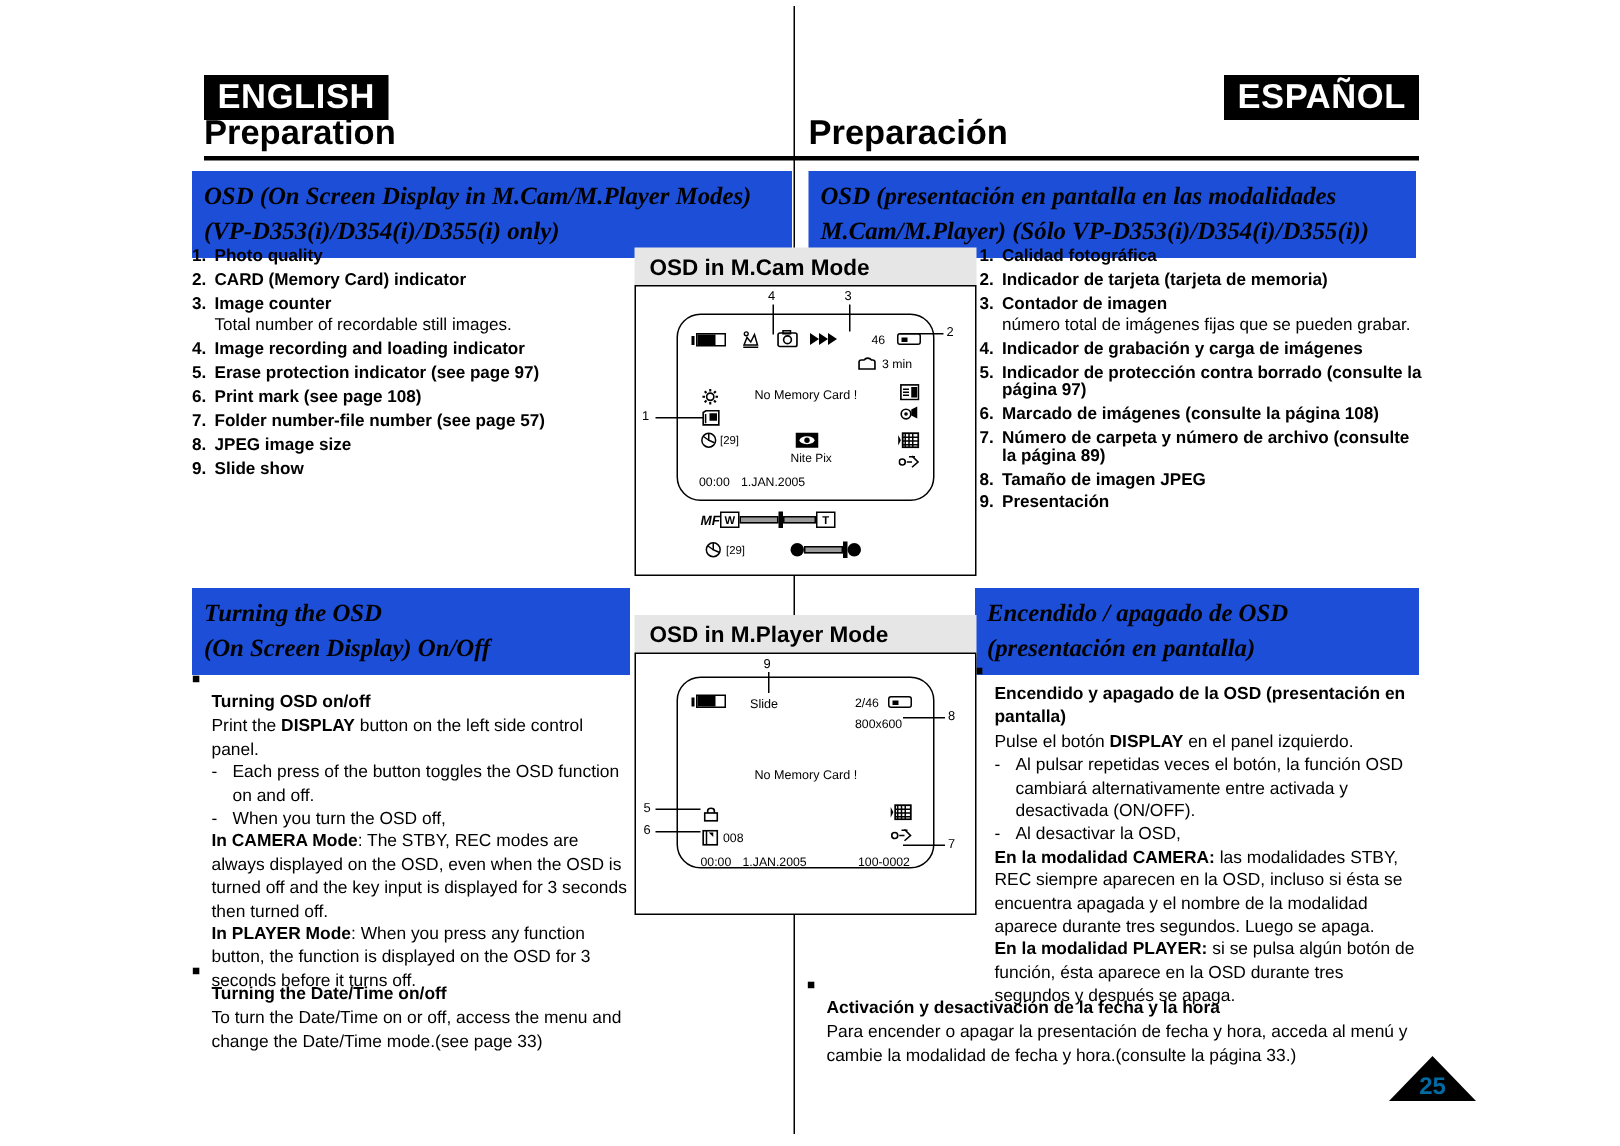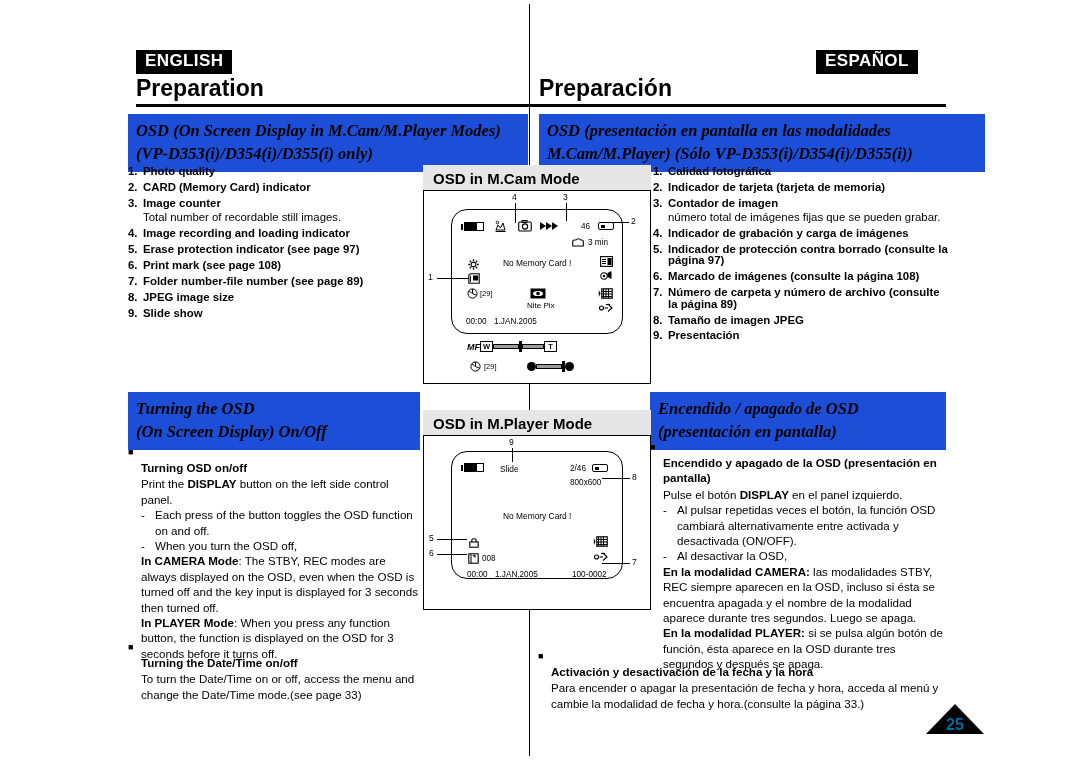--- a/index.html
+++ b/index.html
@@ -29,21 +29,21 @@
     height: 752px;
     background: #000;
   }
 
   
   .lang-badge {
     position: absolute;
     background: #000;
     color: #fff;
     font-weight: bold;
-    font-size: 17px;
+    font-size: 23px;
     letter-spacing: 0.4px;
     padding: 2px 9px 3px 9px;
     line-height: 1.1;
   }
   .lang-en { left: 136px; top: 50px; }
   .lang-es { left: 816px; top: 50px; }
 
   
   .chapter-title {
     position: absolute;
@@ -67,21 +67,21 @@
     background: #1d4ed8;
     font-family: "Liberation Serif", serif;
     font-style: italic;
     font-weight: bold;
     font-size: 16.5px;
     line-height: 1.42;
     padding: 5px 8px 6px 8px;
     box-sizing: border-box;
   }
   .gh-en-1 { left: 128px; top: 114px; width: 400px; }
-  .gh-es-1 { left: 539px; top: 114px; width: 446px; }
+  .gh-es-1 { left: 539px; top: 114px; width: 405px; }
   .gh-en-2 { left: 128px; top: 392px; width: 292px; }
   .gh-es-2 { left: 650px; top: 392px; width: 296px; }
 
   
   .gray-sub {
     position: absolute;
     background: #e6e6e6;
     font-weight: bold;
     font-size: 15px;
     padding: 5px 8px 6px 10px;
@@ -286,21 +286,21 @@
       <div class="li">
         <span class="n">5.</span>
         <span class="t">Erase protection indicator (see page 97)</span>
       </div>
       <div class="li">
         <span class="n">6.</span>
         <span class="t">Print mark (see page 108)</span>
       </div>
       <div class="li">
         <span class="n">7.</span>
-        <span class="t">Folder number-file number (see page 89)</span>
+        <span class="t">Folder number-file number (see page 57)</span>
       </div>
       <div class="li">
         <span class="n">8.</span>
         <span class="t">JPEG image size</span>
       </div>
       <div class="li">
         <span class="n">9.</span>
         <span class="t">Slide show</span>
       </div>
     </div>

